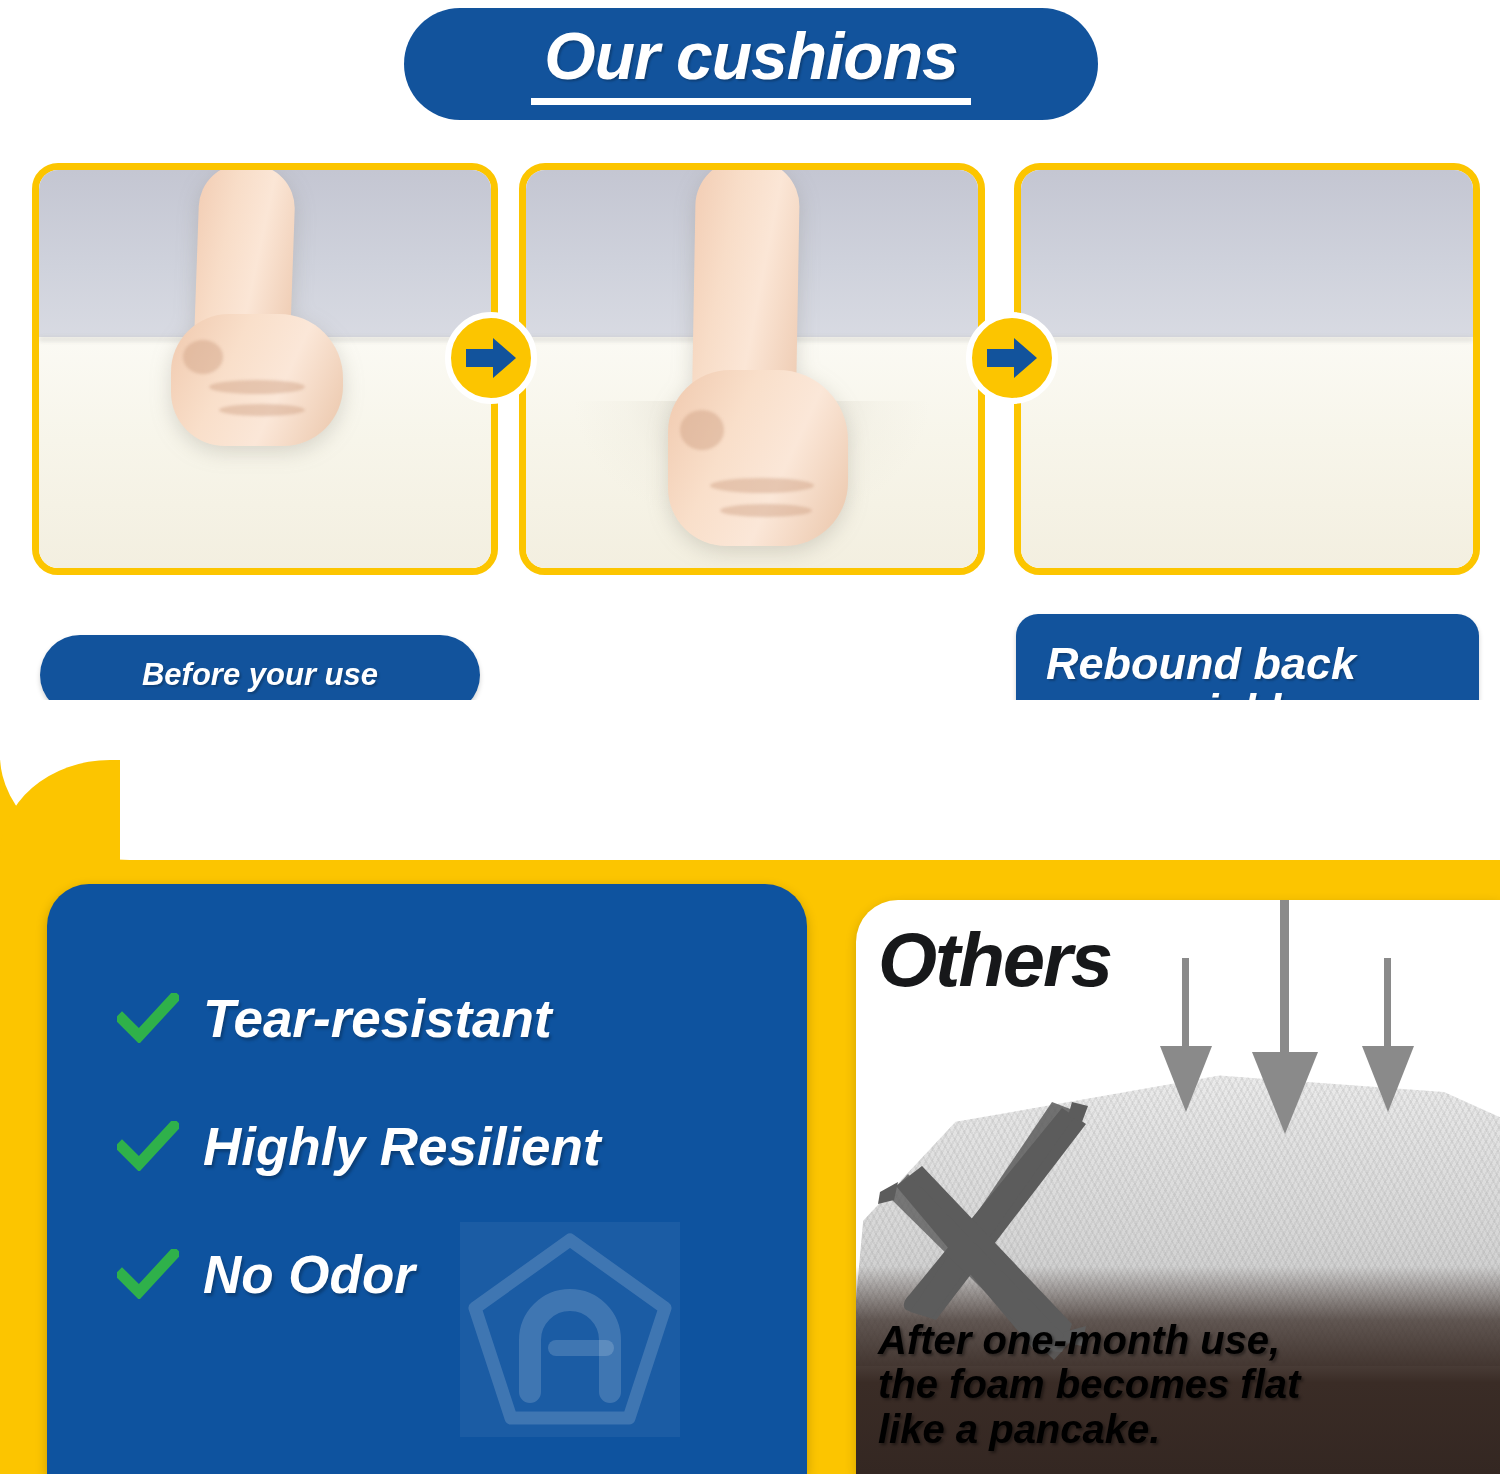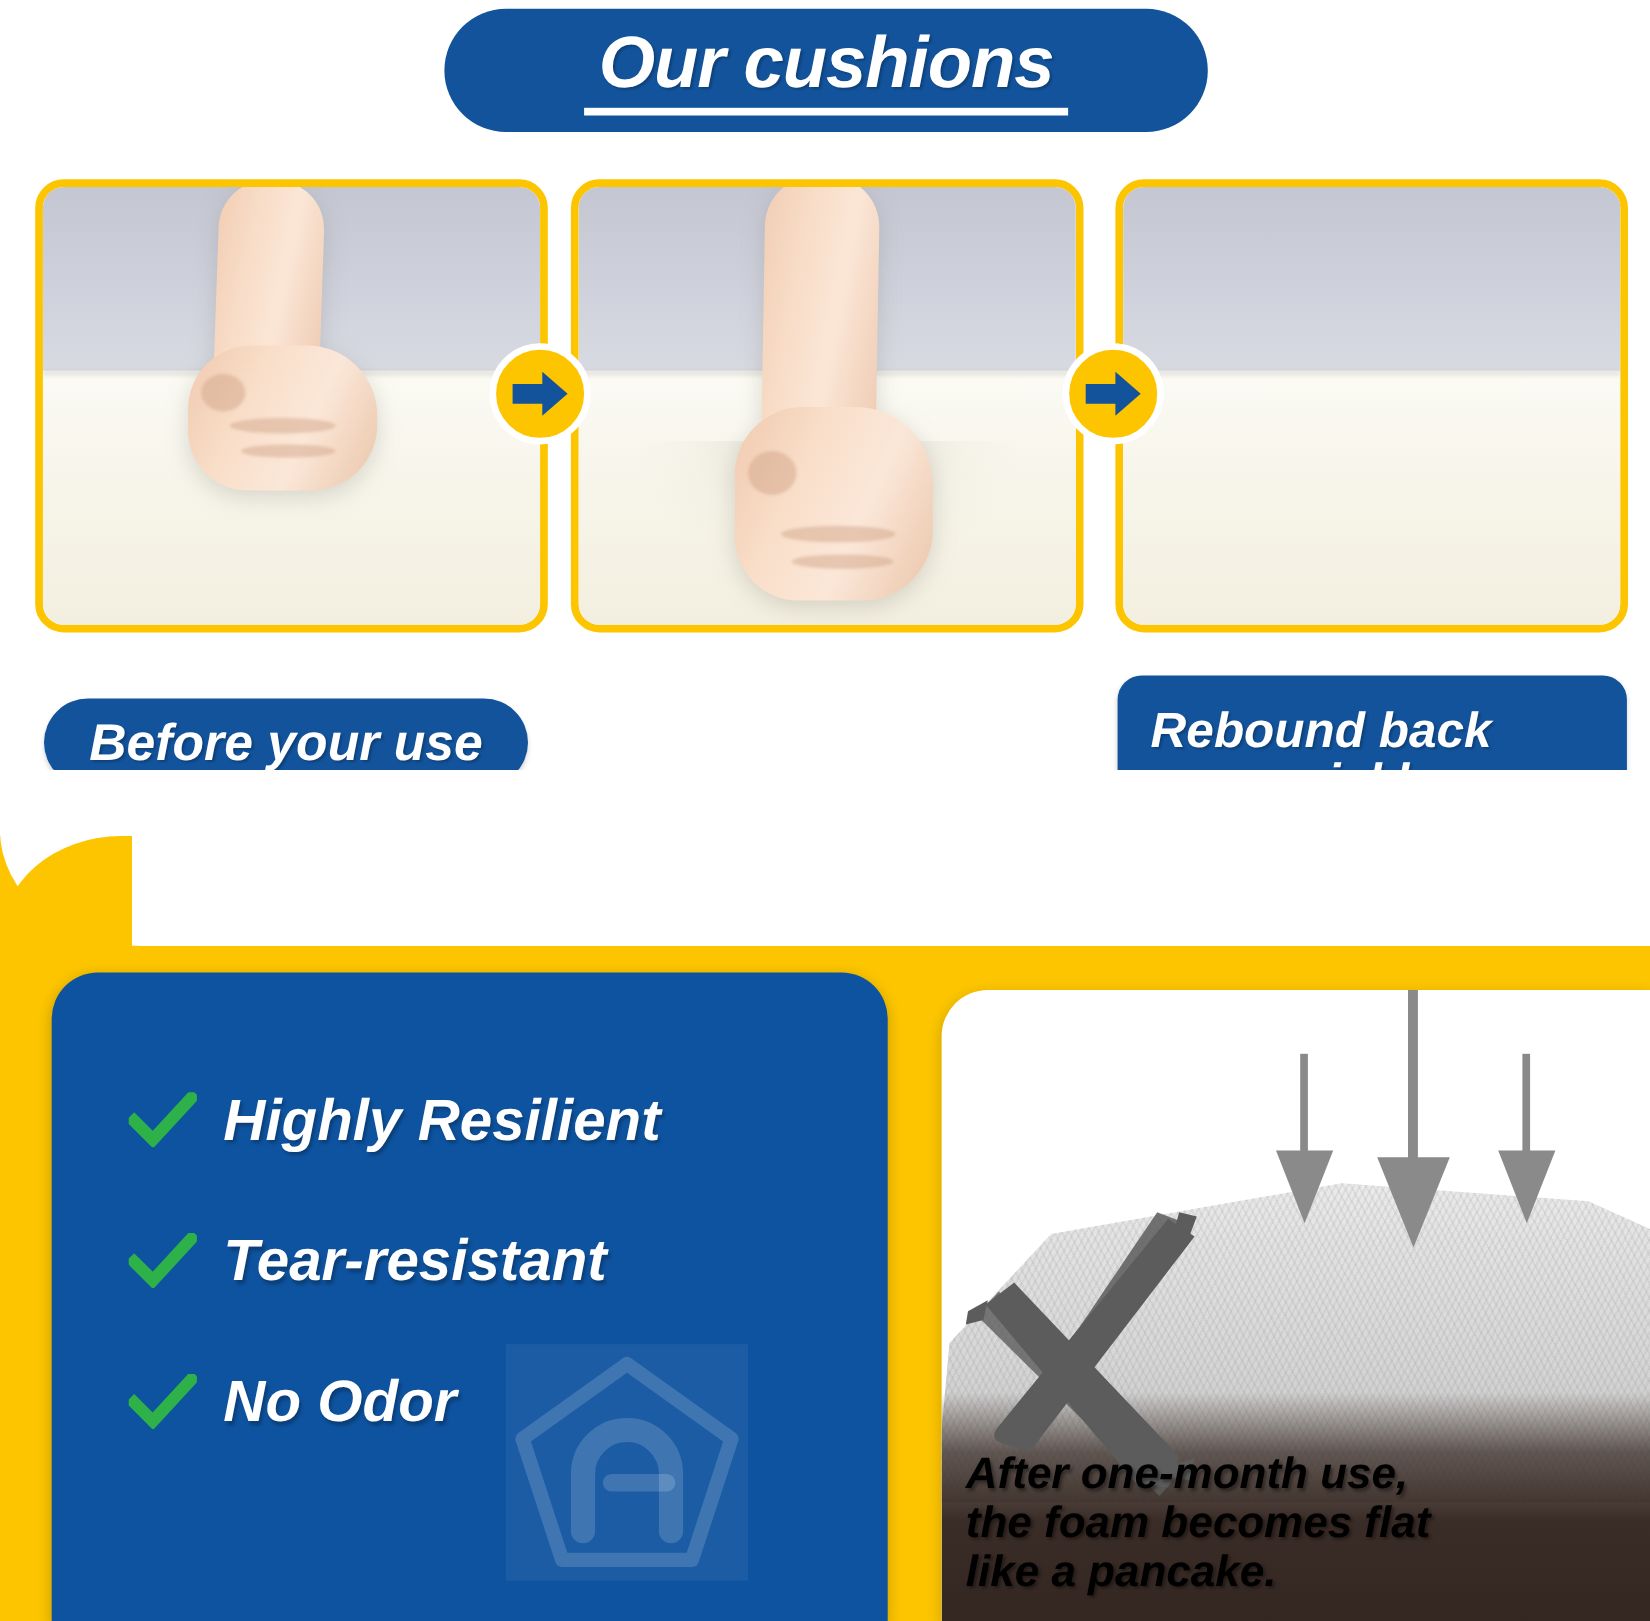--- a/index.html
+++ b/index.html
@@ -182,21 +182,21 @@
     color: #ffffff;
     font-weight: bold;
     font-style: italic;
     text-shadow: 2px 2px 2px rgba(0,0,0,.22);
     line-height: 1.02;
     white-space: pre-line;
   }
   .cap-1 {
     left: 40px;  top: 635px;  width: 440px; height: 80px; border-radius: 42px;
   }
-  .cap-1 .cap-text { font-size: 47px; }
+  .cap-1 .cap-text { font-size: 31px; }
   .cap-2 {
     left: 558px; top: 635px;  width: 400px; height: 80px; border-radius: 42px;
   }
   .cap-2 .cap-text { font-size: 47px; }
   .cap-3 {
     left: 1016px; top: 614px; width: 463px; height: 192px; border-radius: 22px;
     justify-content: flex-start;
     padding-left: 30px;
     box-sizing: border-box;
   }
@@ -402,30 +402,30 @@
 
   <div class="feature-card">
     <div class="feature-list">
 
       <div class="feature-row">
         <span class="check">
           <svg width="62" height="50" viewBox="0 0 62 50" aria-hidden="true">
             <path d="M5 26 L22 43 L57 5" stroke="#2FB14A" stroke-width="11" fill="none" stroke-linecap="square"></path>
           </svg>
         </span>
-        <span class="feature-label">Highly Resilient</span>
+        <span class="feature-label">Tear-resistant</span>
       </div>
 
       <div class="feature-row">
         <span class="check">
           <svg width="62" height="50" viewBox="0 0 62 50" aria-hidden="true">
             <path d="M5 26 L22 43 L57 5" stroke="#2FB14A" stroke-width="11" fill="none" stroke-linecap="square"></path>
           </svg>
         </span>
-        <span class="feature-label">Tear-resistant</span>
+        <span class="feature-label">Highly Resilient</span>
       </div>
 
       <div class="feature-row">
         <span class="check">
           <svg width="62" height="50" viewBox="0 0 62 50" aria-hidden="true">
             <path d="M5 26 L22 43 L57 5" stroke="#2FB14A" stroke-width="11" fill="none" stroke-linecap="square"></path>
           </svg>
         </span>
         <span class="feature-label">No Odor</span>
       </div>
@@ -463,18 +463,19 @@
           <path d="M30 86 l26 -20 150 158 -10 28 -28 -2 z"></path>
           <path d="M22 96 l20 -22 162 168 -16 18 z" opacity=".8"></path>
           <path d="M206 2 l16 4 -6 16 -14 -6 z"></path>
           <path d="M14 92 l18 -10 -4 18 -16 4 z"></path>
           <path d="M198 232 l22 -6 -4 20 -20 -4 z"></path>
         </g>
       </svg>
     </div>
 
     <div class="others-dark"></div>
+    <div class="others-title">Others</div>
     <div class="others-caption">After one-month use,
 the foam becomes flat
 like a pancake.</div>
   </div>
 
 </div>
 
 </body></html>

